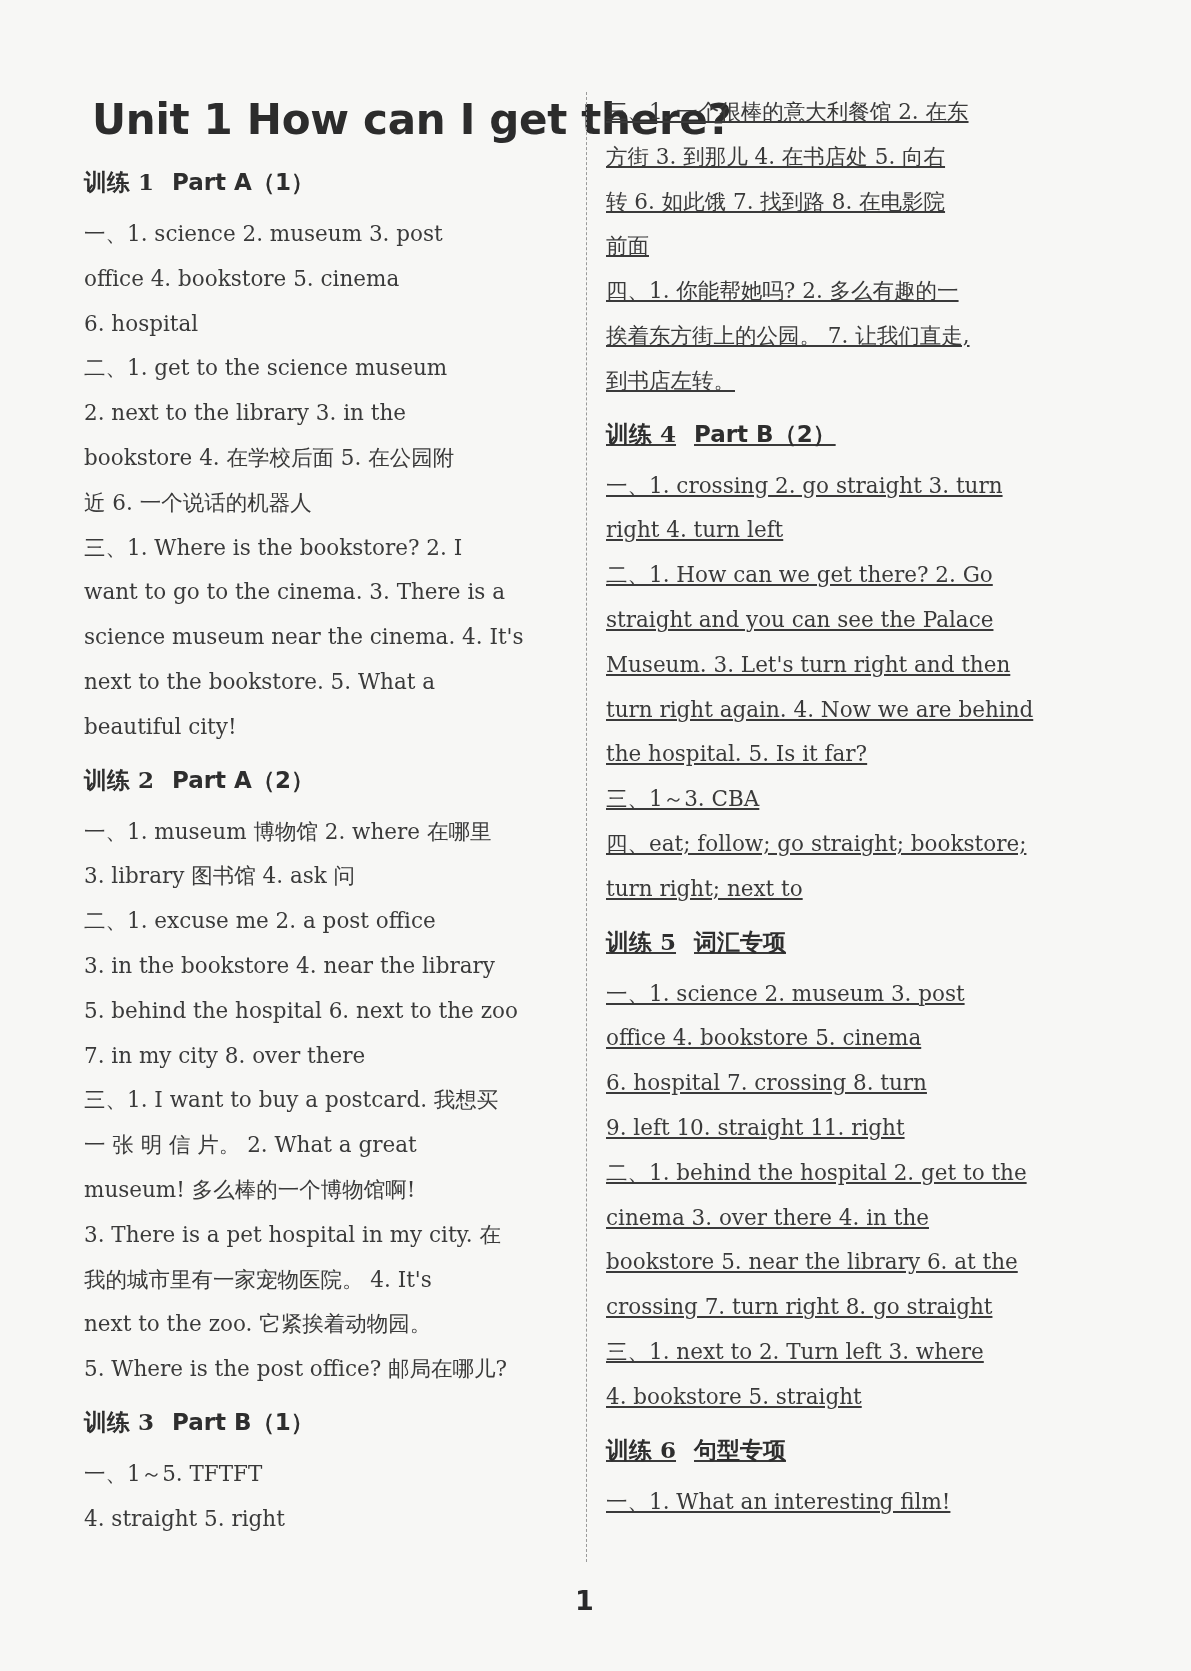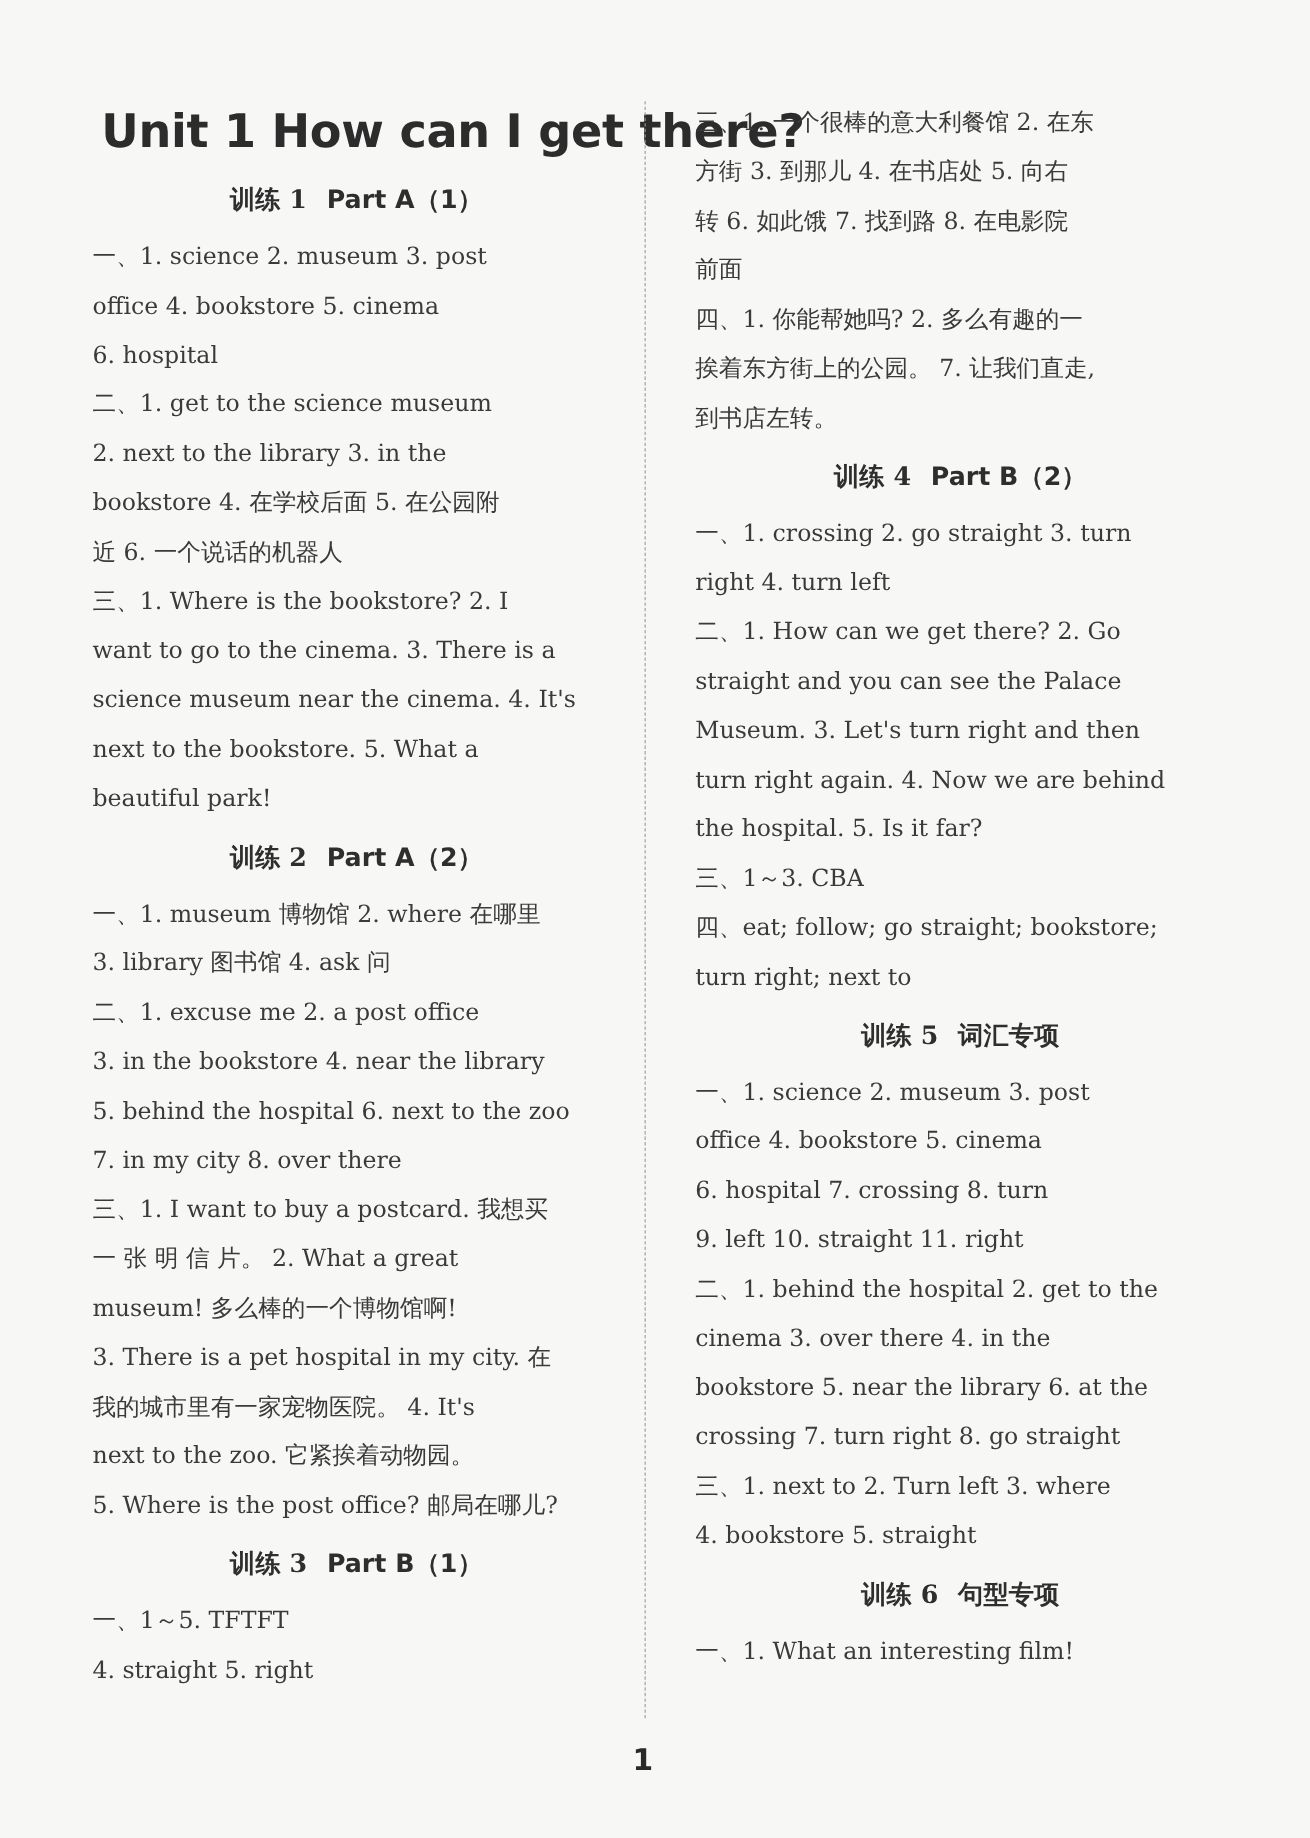--- a/index.html
+++ b/index.html
@@ -11,39 +11,39 @@
     font-family: "DejaVu Serif", "Liberation Serif", serif;
     color: #3a3a3a;
   }
   .col {
     position: absolute;
     top: 88px;
     font-size: 21.5px;
     line-height: 44.8px;
   }
   .col-left { left: 84px; width: 480px; }
-  .col-right { left: 632px; width: 482px; top: 90px; }
+  .col-right { left: 606px; width: 482px; top: 90px; text-decoration: underline; }
   .divider {
     position: absolute;
     left: 586px; top: 92px;
     height: 1470px; width: 0;
     border-left: 1.5px dashed #9a9a9a;
   }
   .unit-title {
     font-family: "DejaVu Sans", "Liberation Sans", sans-serif;
     font-weight: bold;
     font-size: 42px;
     color: #2c2c2c;
     line-height: 64px;
     margin-left: 8px;
     white-space: nowrap;
     letter-spacing: -0.3px;
   }
   .sec-title {
-    text-align: center;
+    text-align: left;
     font-weight: bold;
     font-size: 23px;
     color: #2e2e2e;
     line-height: 56px;
     margin: 2px 0;
   }
   .sec-title .part { font-family: "DejaVu Sans", "Liberation Sans", sans-serif; margin-left: 18px; }
   .line { text-align: justify; text-align-last: left; white-space: normal; }
   .page-num {
     position: absolute;
@@ -66,21 +66,21 @@
     <div class="line">office   4. bookstore   5. cinema</div>
     <div class="line">6. hospital</div>
     <div class="line">二、1. get to the science museum</div>
     <div class="line">2. next to the library   3. in the</div>
     <div class="line">bookstore  4. 在学校后面  5. 在公园附</div>
     <div class="line">近  6. 一个说话的机器人</div>
     <div class="line">三、1. Where is the bookstore?   2. I</div>
     <div class="line">want to go to the cinema.   3. There is a</div>
     <div class="line">science museum near the cinema.   4. It's</div>
     <div class="line">next to the bookstore.   5. What a</div>
-    <div class="line">beautiful park!</div>
+    <div class="line">beautiful city!</div>
   </div>
 
   <div>
     <div class="sec-title"><span>训练 2</span><span class="part">Part A（2）</span></div>
     <div class="line">一、1. museum 博物馆   2. where 在哪里</div>
     <div class="line">3. library 图书馆   4. ask 问</div>
     <div class="line">二、1. excuse me   2. a post office</div>
     <div class="line">3. in the bookstore   4. near the library</div>
     <div class="line">5. behind the hospital   6. next to the zoo</div>
     <div class="line">7. in my city   8. over there</div>

